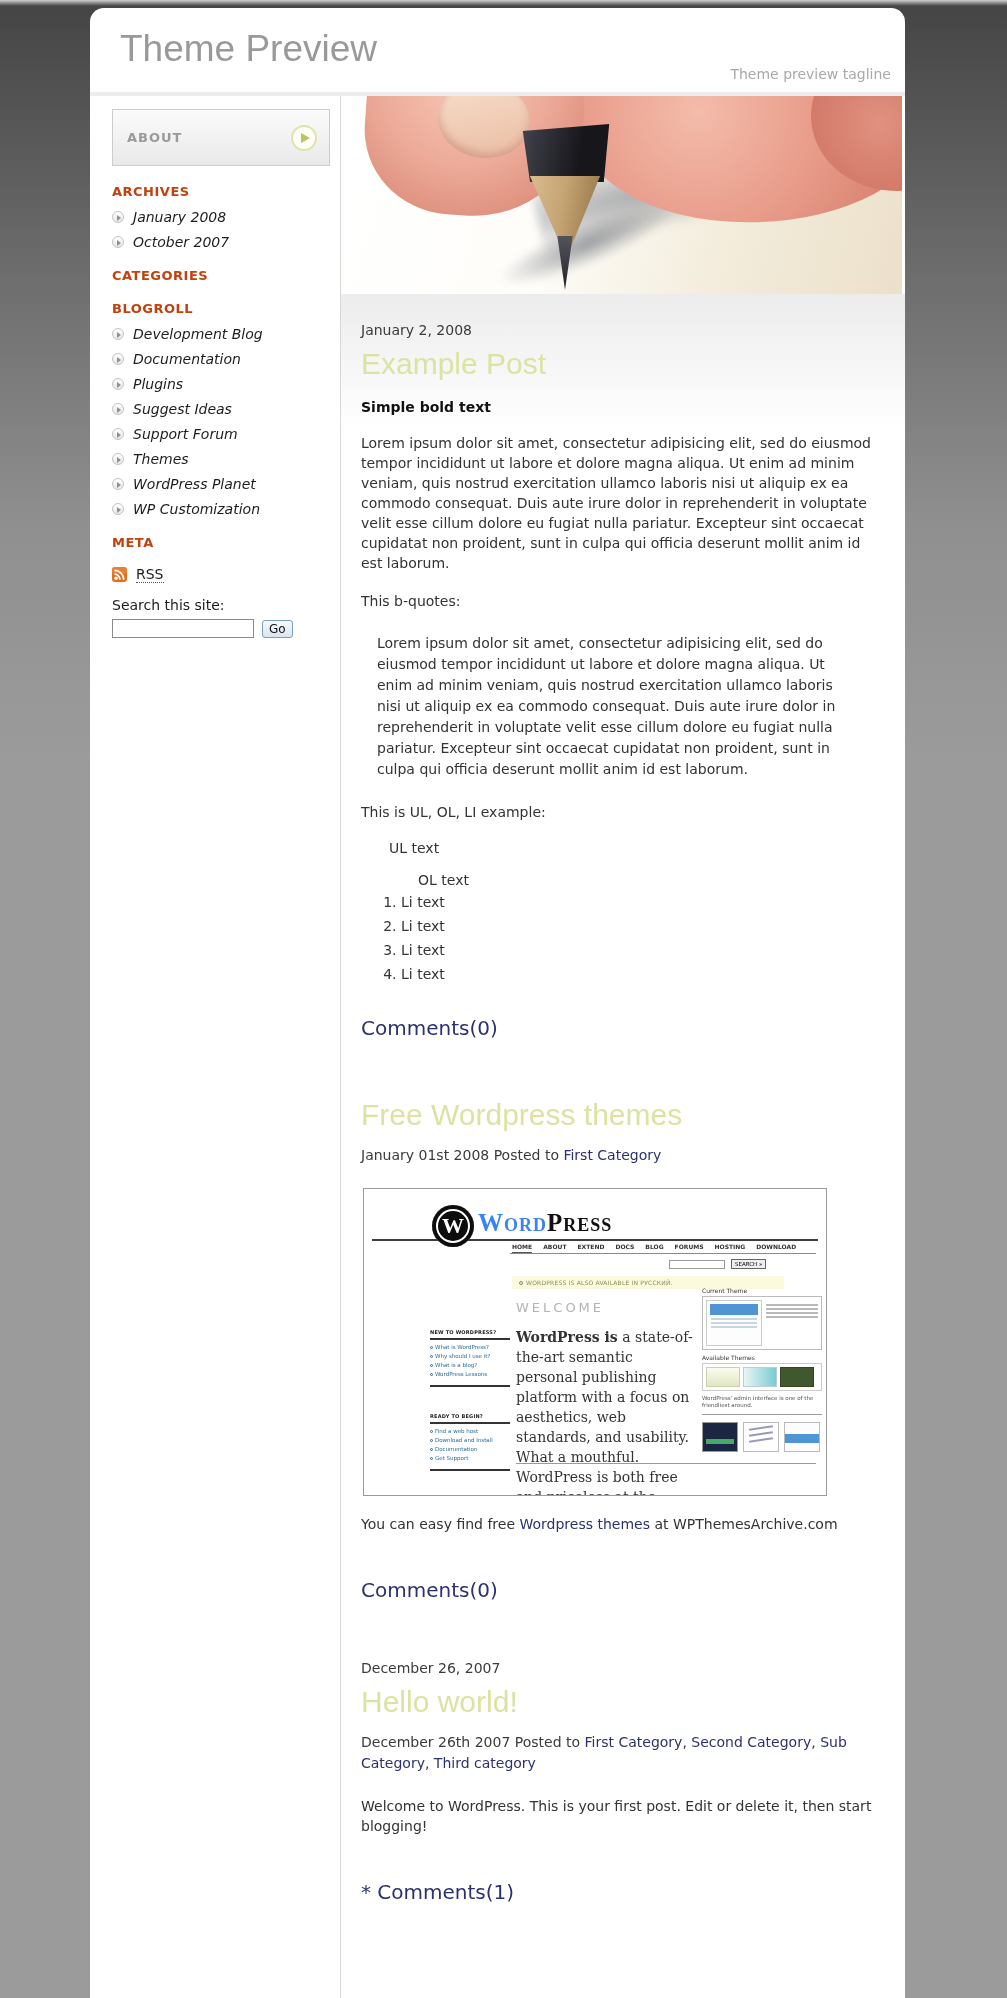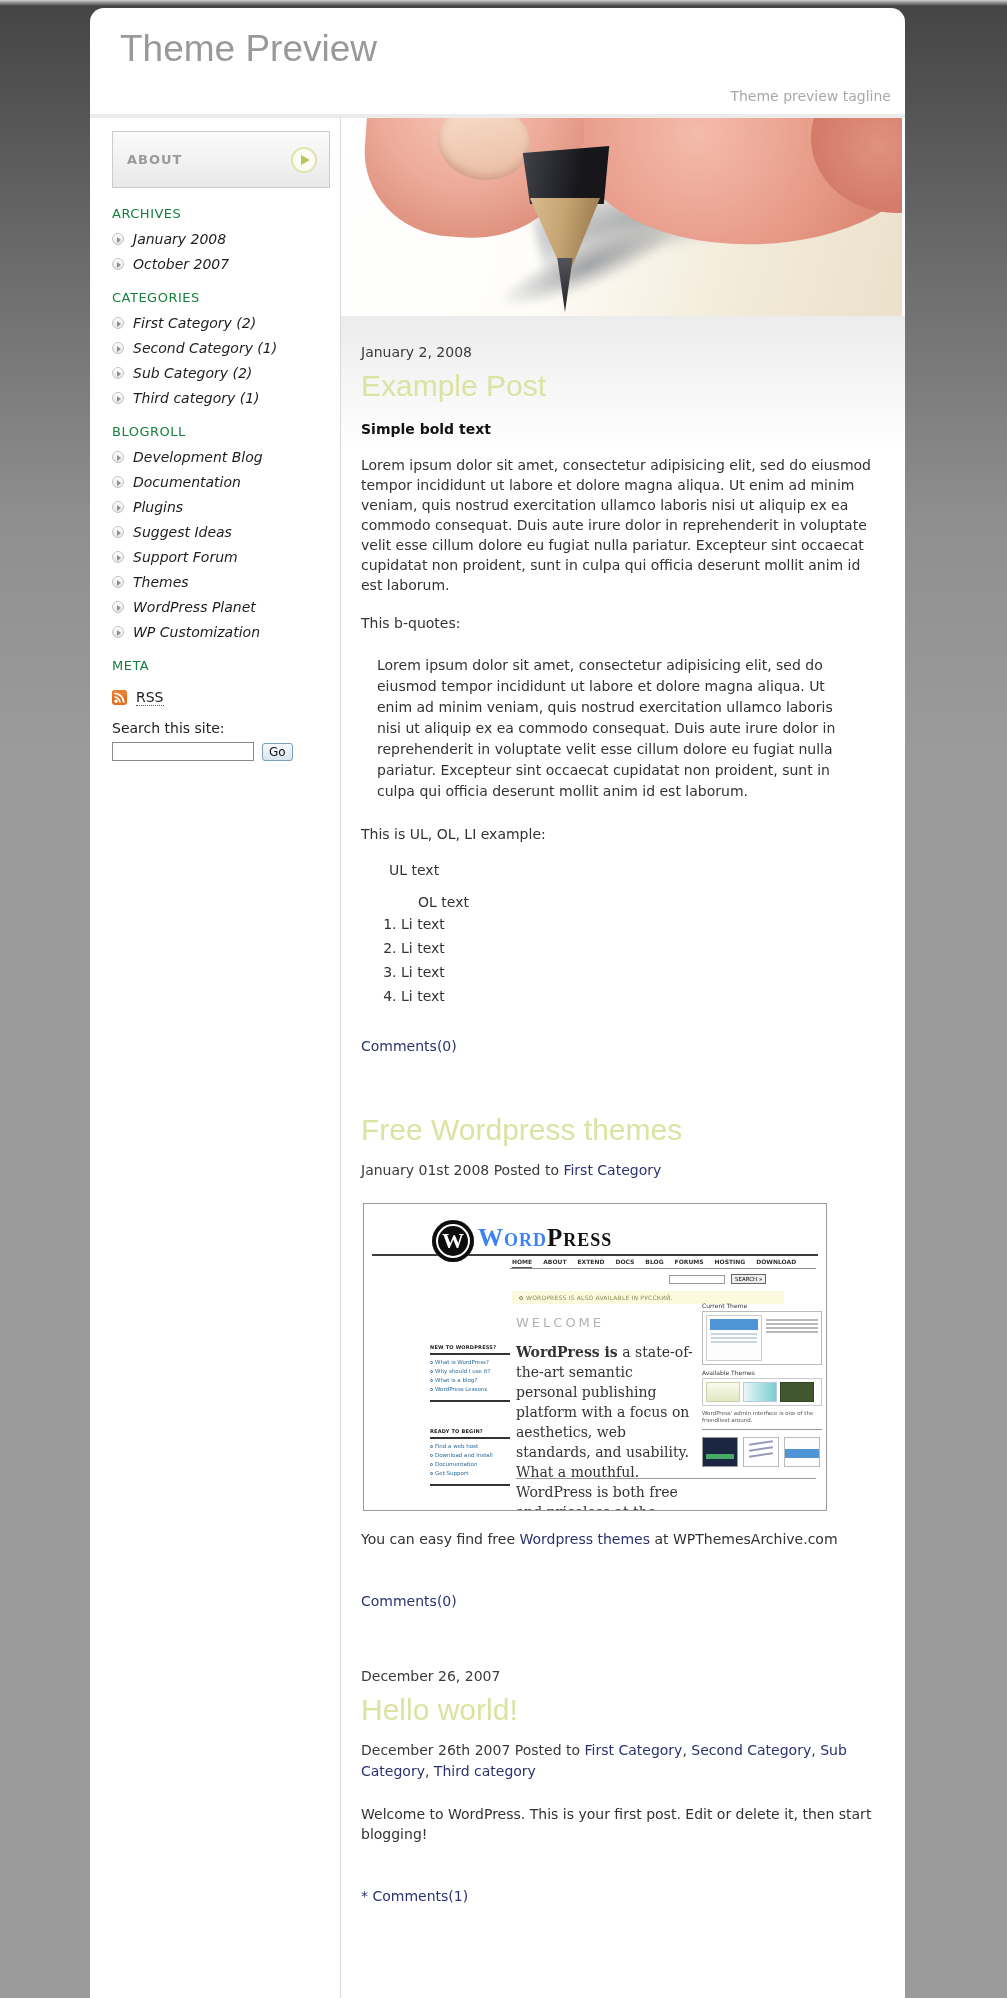--- a/index.html
+++ b/index.html
@@ -9,39 +9,39 @@
     font-family:"DejaVu Sans", sans-serif;
     background:linear-gradient(180deg,#cfcfcf 0px,#454545 6px,#6b6b6b 260px,#8f8f8f 520px,#9b9b9b 760px,#9b9b9b 100%);
     overflow:hidden;
   }
   a { color:#2b3170; text-decoration:none; cursor:pointer; }
   .container {
     width:815px; margin:8px 0 0 90px; background:#fff;
     border-radius:14px 14px 12px 12px; overflow:hidden;
   }
   
-  .site-header { position:relative; height:110px; border-bottom:4px solid #ececec; }
+  .site-header { position:relative; height:88px; border-bottom:4px solid #ececec; }
   .site-title { font-family:"Liberation Sans", sans-serif; font-size:37px; font-weight:400; color:#999; margin:0; padding:20px 0 0 30px; letter-spacing:0px; }
   .site-tagline { position:absolute; right:14px; bottom:10px; font-size:14px; color:#a9a9a9; }
   
   .row { display:flex; align-items:stretch; }
   .sidebar { width:250px; padding:13px 0 0 22px; flex:none; }
   .content { flex:1; border-left:1px solid #d8d8d8; min-width:0; }
   
   .about-box {
     width:218px; height:57px; border:1px solid #ccc;
     background:linear-gradient(#fbfbfb,#e9e9e9);
     display:flex; align-items:center; justify-content:space-between;
     padding:0 12px 0 14px; margin-bottom:14px; cursor:pointer;
   }
   .about-label { font-size:13px; font-weight:bold; color:#9a9a9a; letter-spacing:1px; }
   .about-arrow { width:26px; height:26px; border:2px solid #dde4a9; border-radius:50%; position:relative; background:#fdfdf6; }
   .about-arrow::after { content:""; position:absolute; left:8px; top:6px; width:0; height:0;
     border-left:9px solid #b9c463; border-top:5px solid transparent; border-bottom:5px solid transparent; }
-  .sb-heading { font-size:13px; font-weight:normal; color:#15803d; letter-spacing:0.5px; margin:18px 0 10px 0; }
+  .sb-heading { font-size:13px; font-weight:bold; color:#c2410c; letter-spacing:0.5px; margin:18px 0 10px 0; }
   .sb-list { list-style:none; margin:0 0 4px 0; padding:0;font-style:italic; }
   .sb-list li { display:flex; align-items:center; gap:9px; margin:0 0 9px 0; font-size:14px; color:#1d1d1d; cursor:pointer; }
   .bullet { flex:none; width:12px; height:12px; border:1px solid #c2c2c2; border-radius:50%; background:linear-gradient(#fff,#e7e7e7); position:relative; }
   .bullet::after { content:""; position:absolute; left:4px; top:2.5px; width:0; height:0;
     border-left:4px solid #8f8f8f; border-top:3px solid transparent; border-bottom:3px solid transparent; }
   .rss-row { display:flex; align-items:center; gap:9px; margin:16px 0 14px 0; }
   .rss-link { font-size:14px; color:#1d1d1d; border-bottom:1px dotted #555; cursor:pointer; }
   .search-label { font-size:14px; color:#1d1d1d; margin:10px 0 6px 0; }
   .search-row { display:flex; align-items:center; gap:8px; }
   .search-input { width:142px; height:19px; border:1px solid #8a8a8a; font-size:12px; padding:1px 3px; }
@@ -83,21 +83,21 @@
   .post-title { font-family:"Liberation Sans", sans-serif; font-size:30px; font-weight:400; color:#dce3a2; margin:9px 0 13px 0; cursor:pointer; }
   .post-meta { font-size:14px; color:#3a3a3a; margin:0 0 22px 0; line-height:21px; }
   .post p { font-size:14px; line-height:20px; color:#333; margin:18px 0; }
   .bold-line { font-weight:bold; font-size:14px; color:#111; margin:18px 0; }
   blockquote { font-size:14px; line-height:21px; color:#333; margin:22px 26px 22px 16px; }
   .ul-item { font-size:14px; color:#333; margin:14px 0 0 28px; }
   .ol-wrap { margin:16px 0 0 0; }
   .ol-item0 { font-size:14px; color:#333; margin:0 0 4px 57px; }
   ol.num { margin:6px 0 0 22px; padding-left:18px; }
   ol.num li { font-size:14px; color:#333; margin:0 0 8px 0; }
-  .comments { display:inline-block; font-size:14px; margin-top:26px; }
+  .comments { display:inline-block; font-size:20px; margin-top:26px; }
   .wp-caption { font-size:14px; color:#333; margin:16px 0 0 0; }
   
   .wp-shot { position:relative; width:464px; height:308px; border:1px solid #9a9a9a; background:#fff;
     margin:8px 0 4px 2px; overflow:hidden; font-family:"DejaVu Sans", sans-serif; }
   .wp-shot .abs { position:absolute; }
   .ws-line1 { left:8px; right:8px; top:50px; height:2px; background:#3d3d3d; }
   .ws-line2 { left:146px; right:10px; top:64px; height:1px; background:#8a8a8a; }
   .ws-logo-circle { left:68px; top:16px; width:42px; height:42px; border-radius:50%; background:#0d0d0d;
     box-shadow:inset 0 0 0 4px #0d0d0d, inset 0 0 0 6px #fff; display:flex; align-items:center; justify-content:center;
     color:#fff; font-family:"Liberation Serif", serif; font-weight:bold; font-size:22px; z-index:2; }
@@ -168,38 +168,20 @@
             <span class="bullet"></span>
             <span>January 2008</span>
           </li>
         <li>
             <span class="bullet"></span>
             <span>October 2007</span>
           </li>
       </ul>
 
       <div class="sb-heading">CATEGORIES</div>
-      <ul class="sb-list">
-        <li>
-            <span class="bullet"></span>
-            <span>First Category (2)</span>
-          </li>
-        <li>
-            <span class="bullet"></span>
-            <span>Second Category (1)</span>
-          </li>
-        <li>
-            <span class="bullet"></span>
-            <span>Sub Category (2)</span>
-          </li>
-        <li>
-            <span class="bullet"></span>
-            <span>Third category (1)</span>
-          </li>
-      </ul>
 
       <div class="sb-heading">BLOGROLL</div>
       <ul class="sb-list">
         <li>
             <span class="bullet"></span>
             <span>Development Blog</span>
           </li>
         <li>
             <span class="bullet"></span>
             <span>Documentation</span>

